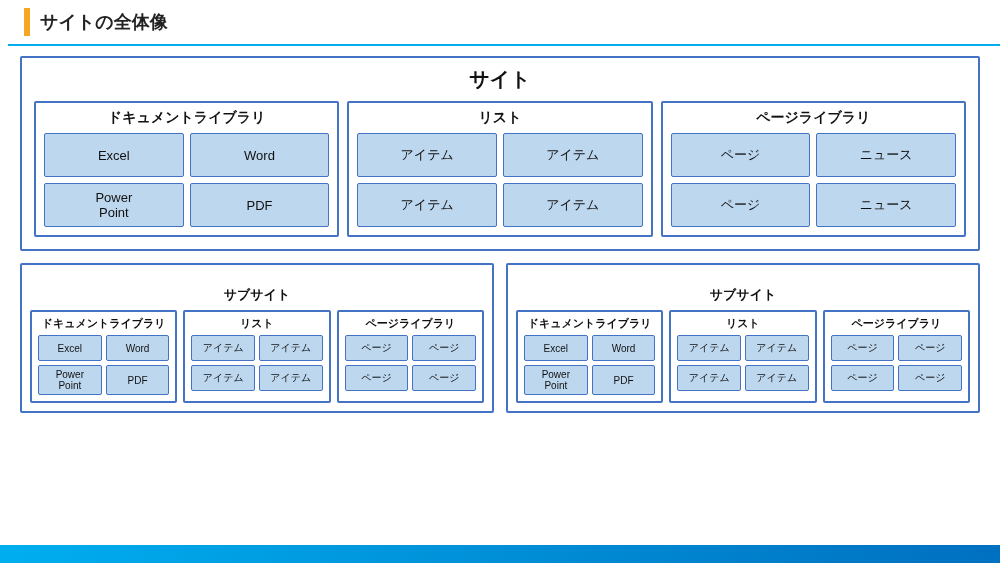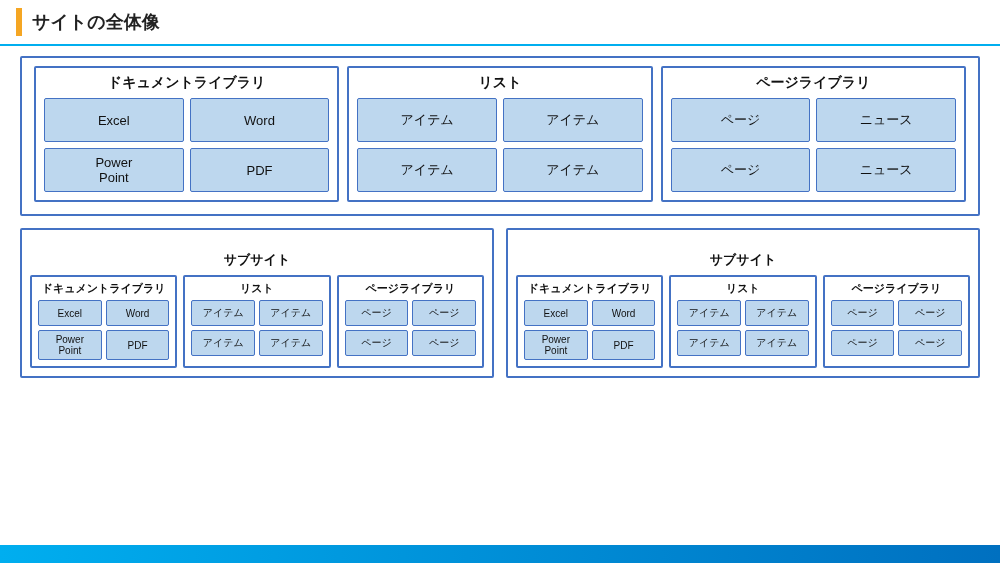--- a/index.html
+++ b/index.html
@@ -11,20 +11,21 @@
       overflow: hidden;
       position: relative;
     }
 
     
     .page-header {
       display: flex;
       align-items: center;
       padding: 8px 16px;
       border-bottom: 2px solid #00AEEF;
+      margin-left: 8px;
     }
     .header-accent {
       width: 6px;
       height: 28px;
       background: #F5A623;
       margin-right: 10px;
     }
     .header-title {
       font-size: 18px;
       font-weight: bold;
@@ -158,20 +159,21 @@
 <body>
 
 <div class="page-header">
   <div class="header-accent"></div>
   <span class="header-title">サイトの全体像</span>
 </div>
 
 <div class="content">
 
   <div class="site-container">
+    <div class="site-title">サイト</div>
     <div class="libraries-row">
 
       <div class="lib-section">
         <div class="lib-title">ドキュメントライブラリ</div>
         <div class="items-grid">
           <div class="item-cell">Excel</div>
           <div class="item-cell">Word</div>
           <div class="item-cell">Power<br>Point</div>
           <div class="item-cell">PDF</div>
         </div>

